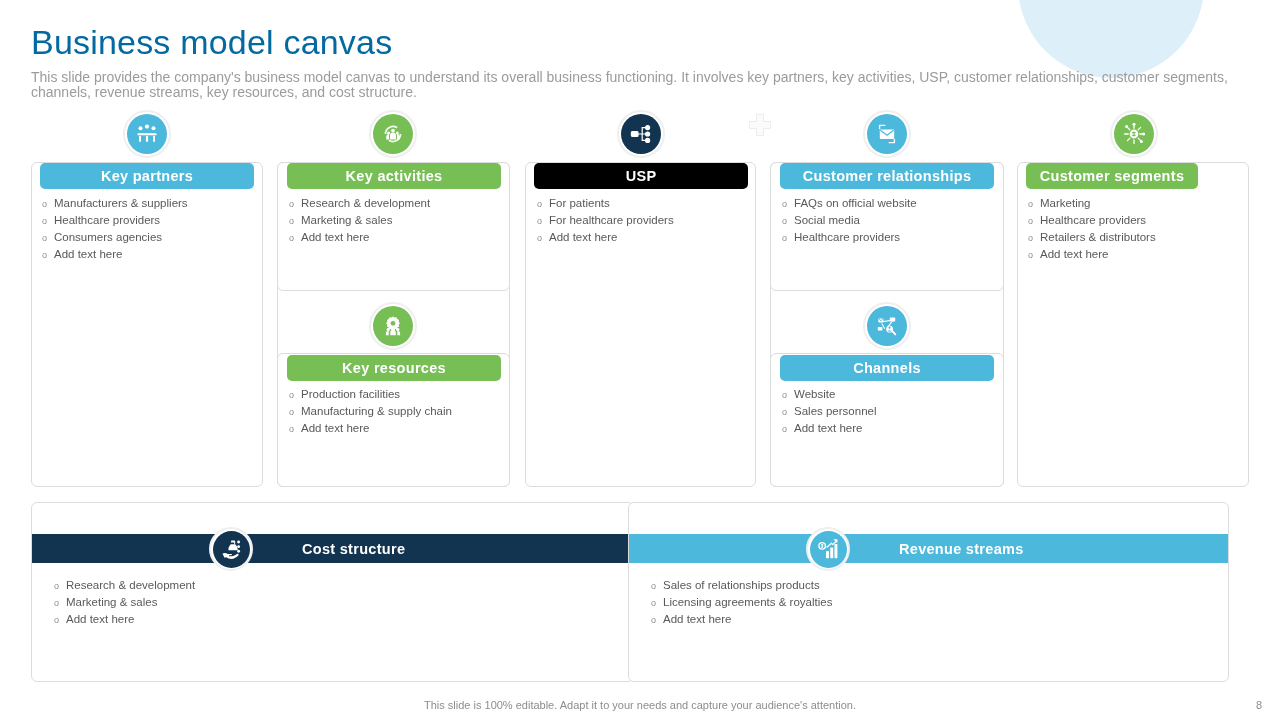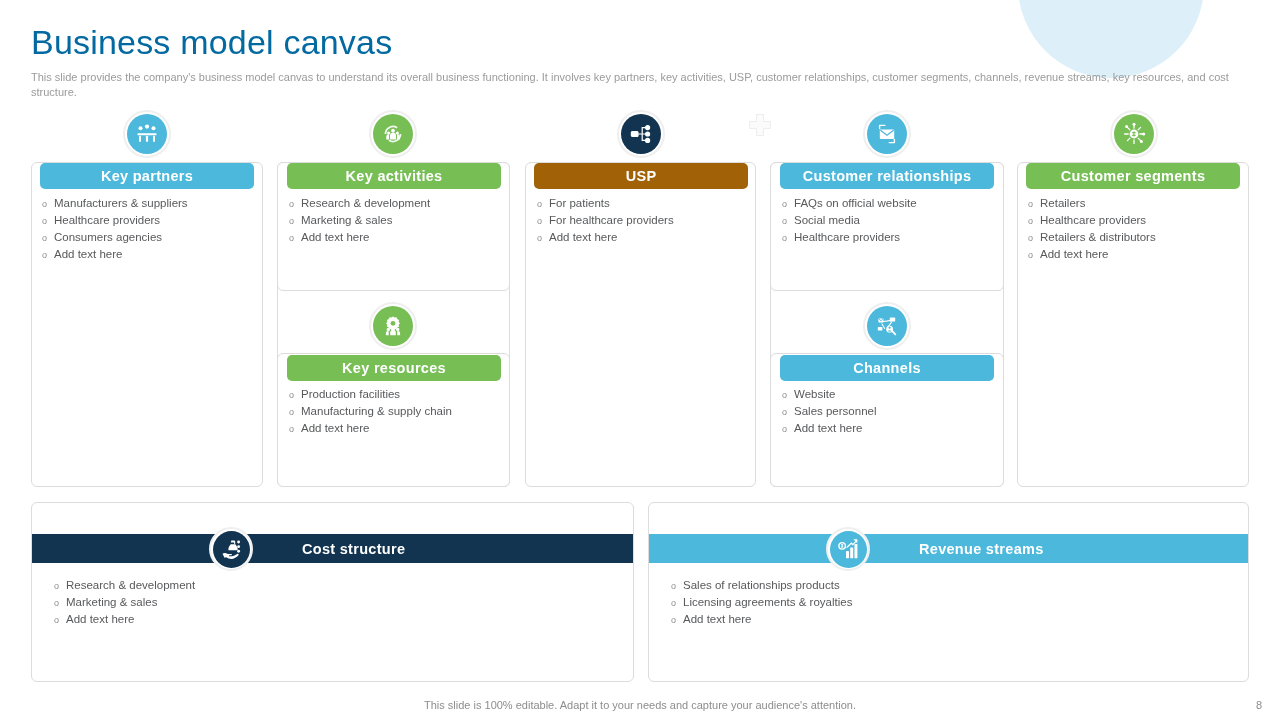--- a/index.html
+++ b/index.html
@@ -44,21 +44,21 @@
     color: #0369a1;
     letter-spacing: 0.2px;
     line-height: 44px;
     z-index: 3;
   }
   .slide-subtitle {
     position: absolute;
     left: 31px;
     top: 70px;
     width: 1205px;
-    font-size: 11px;
+    font-size: 14px;
     line-height: 14.5px;
     color: #9b9b9b;
     z-index: 3;
   }
 
   
   .canvas {
     position: absolute;
     left: 0;
     top: 108px;
@@ -128,21 +128,21 @@
     justify-content: center;
     color: #ffffff;
     font-size: 14.5px;
     font-weight: 700;
     letter-spacing: 0.3px;
     z-index: 5;
     white-space: nowrap;
   }
   .pill.blue  { background: #4bb8dc; }
   .pill.green { background: #77be55; }
-  .pill.navy  { background: #a16207; }
+  .pill.navy  { background: #000000; }
 
   
   .bullets {
     position: absolute;
     z-index: 5;
     font-size: 11.5px;
     line-height: 16px;
     color: #58595b;
   }
   .bullets .row {
@@ -159,21 +159,21 @@
 
   
   .panel {
     position: absolute;
     border: 1px solid #dcdcdc;
     border-radius: 6px;
     background: #ffffff;
     z-index: 2;
   }
   .panel-cost { left: 31px;  top: 502px; width: 603px; height: 180px; }
-  .panel-rev  { left: 648px; top: 502px; width: 601px; height: 180px; }
+  .panel-rev  { left: 628px; top: 502px; width: 601px; height: 180px; }
 
   .panel-bar {
     position: absolute;
     left: 0;
     top: 31px;
     width: 100%;
     height: 29px;
     display: flex;
     align-items: center;
   }
@@ -379,25 +379,25 @@
         <circle cx="12" cy="12" r="4.4" fill="#fff" stroke="none"></circle>
         <path d="M12 9.4v5.2M10.2 10.6h3.4M10.2 13.4h3.4" stroke="#77be55" stroke-width="1.1"></path>
         <path d="M12 2.6v3.6M12 17.8v3.6M2.6 12h3.6M17.8 12h3.6M5.4 5.4l2.5 2.5M16.1 16.1l2.5 2.5M18.6 5.4l-2.5 2.5M7.9 16.1l-2.5 2.5" stroke-linecap="round"></path>
         <circle cx="12" cy="2.3" r="1.5" fill="#fff" stroke="none"></circle>
         <circle cx="21.7" cy="12" r="1.5" fill="#fff" stroke="none"></circle>
         <circle cx="4.6" cy="4.6" r="1.5" fill="#fff" stroke="none"></circle>
         <circle cx="19.4" cy="19.4" r="1.5" fill="#fff" stroke="none"></circle>
       </svg>
     </span>
   </div>
-  <div class="pill green" style="left:1026px; top:55px; width:214px;">Customer segments</div>
+  <div class="pill green" style="left:1026px; top:55px; width:172px;">Customer segments</div>
   <div class="bullets" style="left:1028px; top:87px;">
     <div class="row">
         <span class="bt">o</span>
-        <span>Retailers</span>
+        <span>Marketing</span>
       </div>
     <div class="row">
         <span class="bt">o</span>
         <span>Healthcare providers</span>
       </div>
     <div class="row">
         <span class="bt">o</span>
         <span>Retailers &amp; distributors</span>
       </div>
     <div class="row">

